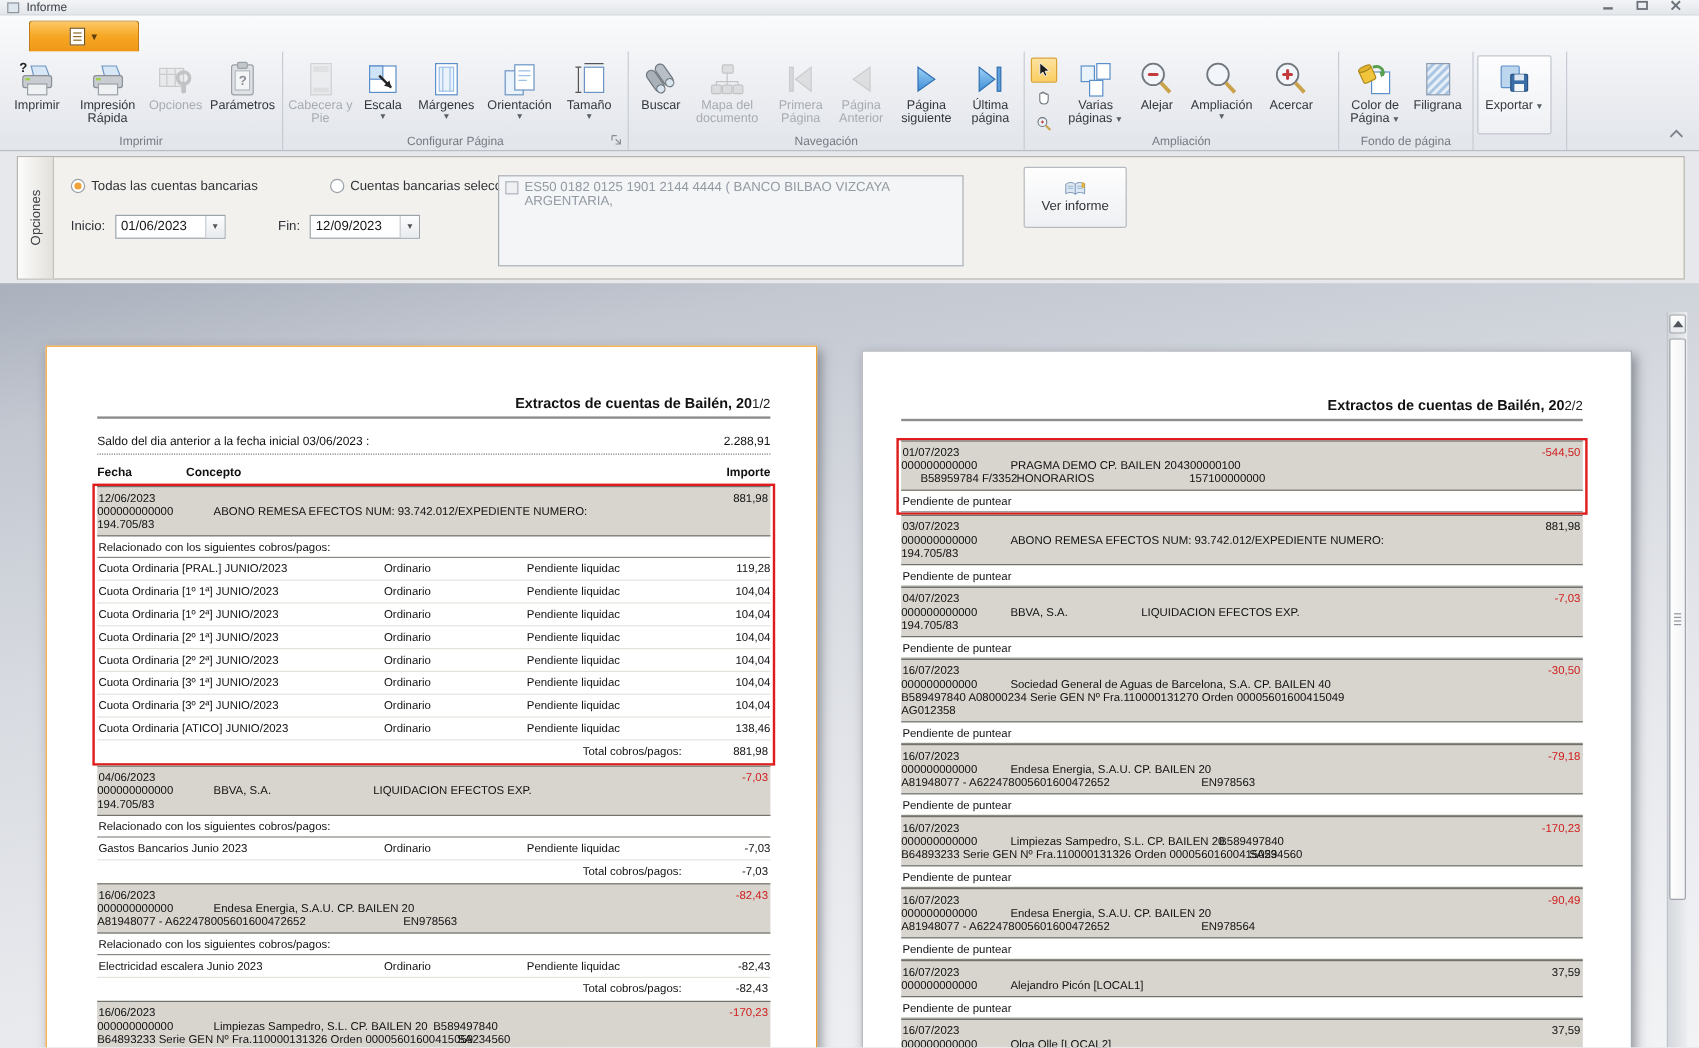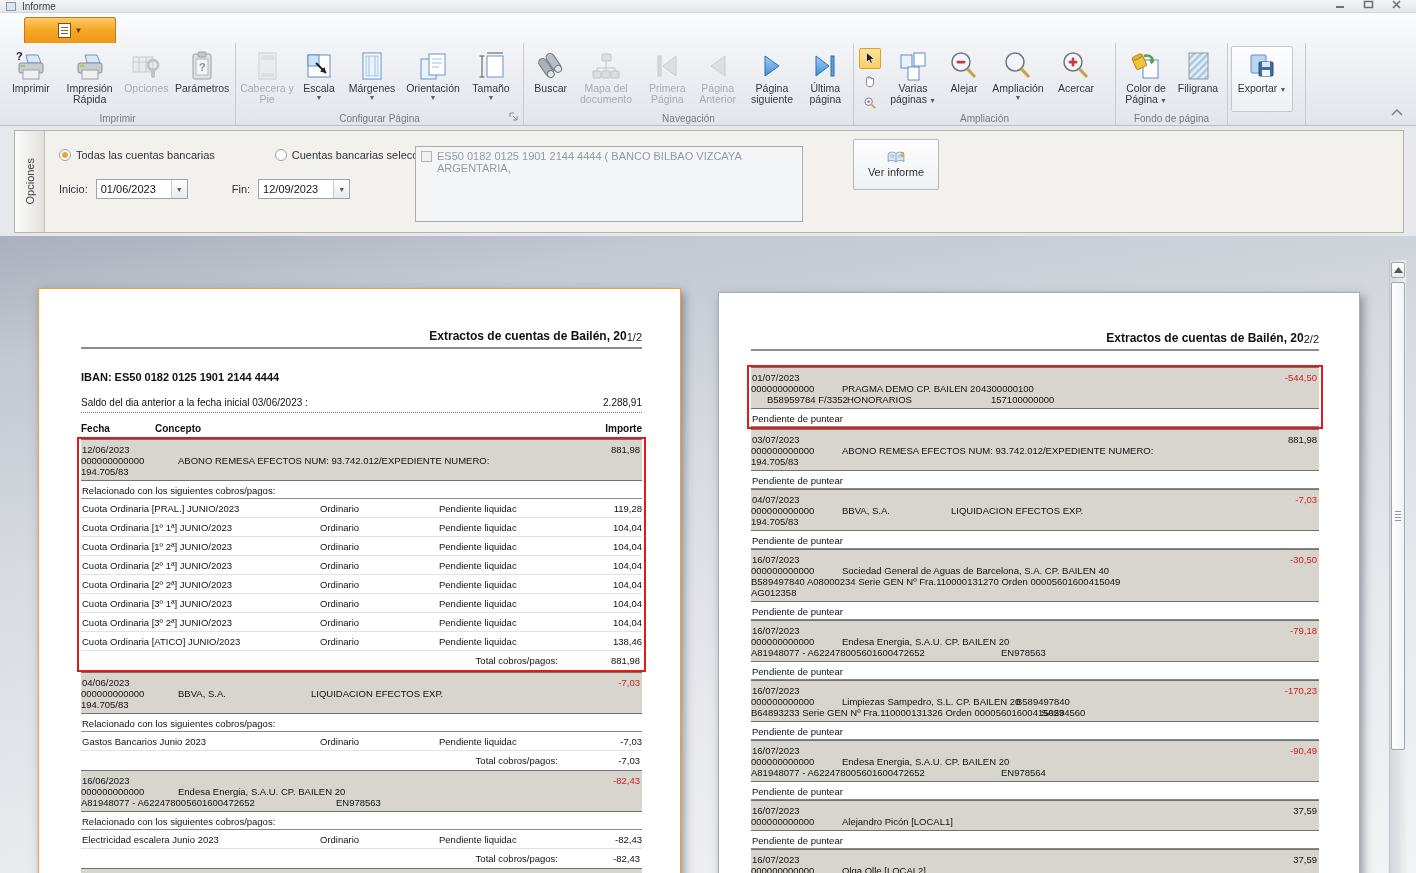--- a/index.html
+++ b/index.html
@@ -90,21 +90,21 @@
   .txn-amount{position:absolute;top:4px;right:2px;width:68px;text-align:right;}
   .txn-amount.neg{color:#cf1d1d;}
 
   .row-note{font-size:9.5px;color:#111;padding:4px 0 2px 1px;border-bottom:1px solid #8a8a84;}
   .row-detail{display:flex;align-items:center;font-size:9.5px;color:#111;padding:4px 0 3px 1px;border-bottom:1px solid #e3e3de;}
   .det-conc{width:238px;flex:none;}
   .det-kind{width:119px;flex:none;}
   .det-status{flex:1;}
   .det-amt{width:70px;text-align:right;flex:none;}
   .row-total{display:flex;justify-content:flex-end;font-size:9.5px;color:#111;padding:4px 2px 4px 0;}
-  .row-total .tlabel{margin-right:14px;}
+  .row-total .tlabel{margin-right:4px;}
   .row-total .tamt{width:68px;text-align:right;}
   .row-saldo{display:flex;justify-content:space-between;font-size:10px;color:#111;margin-top:10px;border-bottom:1px dotted #808080;padding-bottom:4px;}
 
   
   .vscroll{position:absolute;right:10px;top:24px;bottom:0;width:17px;background:linear-gradient(90deg,#d4d7dc,#eceef0);border-left:1px solid #c0c4ca;}
   .vs-up{position:absolute;top:2px;left:1px;right:1px;height:16px;background:linear-gradient(#ffffff,#e8eaed);border:1px solid #9fa5ac;border-radius:2px;display:flex;align-items:center;justify-content:center;cursor:pointer;}
   .vs-thumb{position:absolute;top:22px;left:1px;right:1px;height:468px;background:linear-gradient(90deg,#ffffff,#f2f3f5);border:1px solid #9fa5ac;border-radius:2px;cursor:grab;}
   .vs-grip{position:absolute;top:50%;left:3px;right:3px;transform:translateY(-50%);}
   .vs-grip i{display:block;height:1px;background:#8f959c;margin:2px 0;}
 </style>
@@ -487,21 +487,20 @@
   </div>
 </div>
 
 <div class="preview">
   <div class="page p1">
     <div class="rp-content" id="page1-content">
         <div class="rp-titlerow">
           <span class="rp-title">Extractos de cuentas de Bailén, 20</span>
           <span class="rp-pagenum">1/2</span>
         </div>
-        <div class="rp-iban">IBAN: ES50 0182 0125 1901 2144 4444</div>
         <div class="rp-saldo">
           <span>Saldo del dia anterior a la fecha inicial 03/06/2023 :</span>
           <span>2.288,91</span>
         </div>
         <div class="rp-headers">
           <span class="h-fecha">Fecha</span>
           <span class="h-conc">Concepto</span>
           <span class="h-imp">Importe</span>
         </div>
         <div class="rsection redbox">

